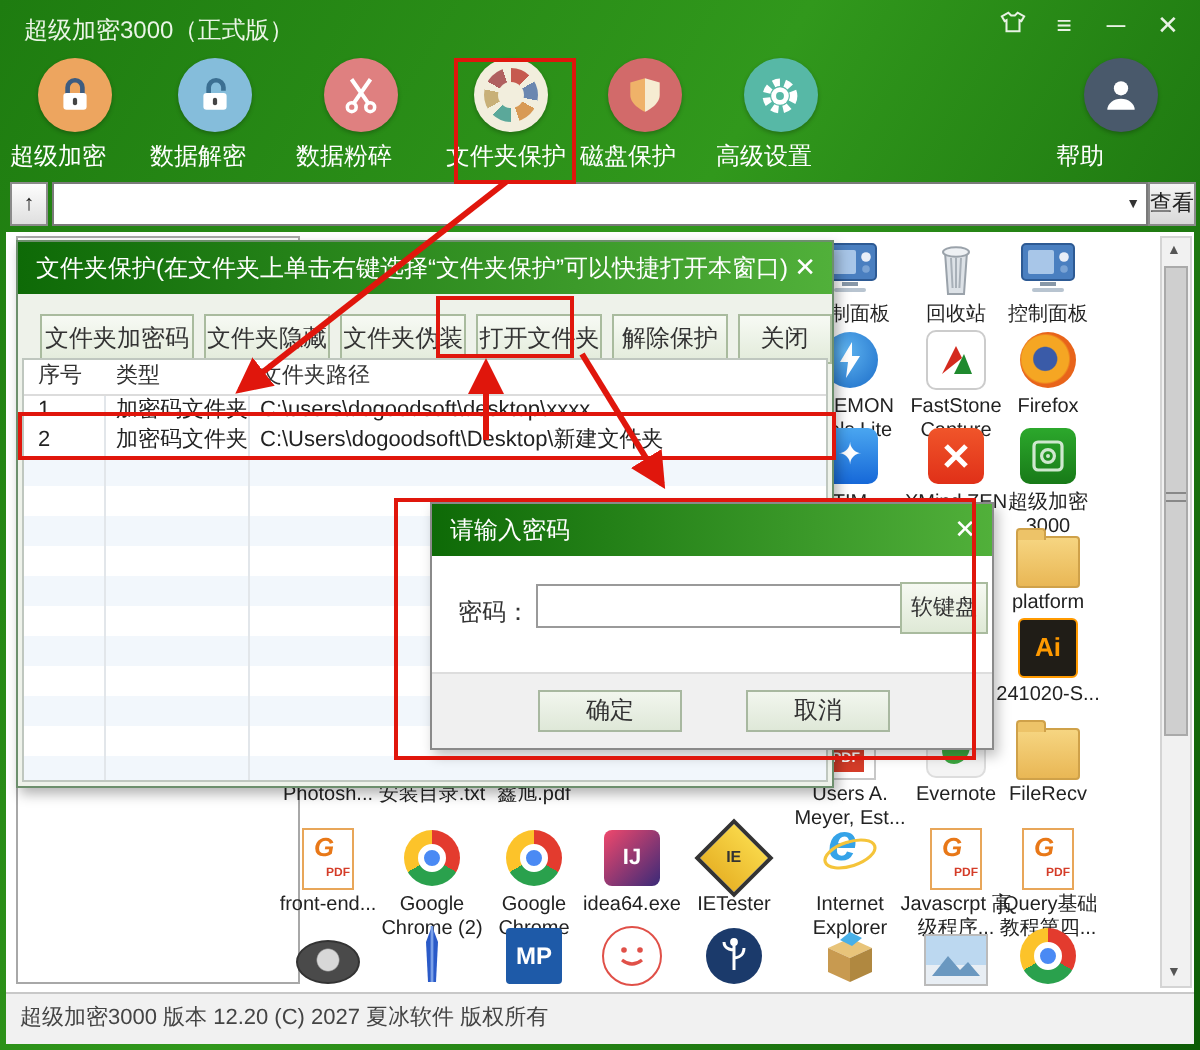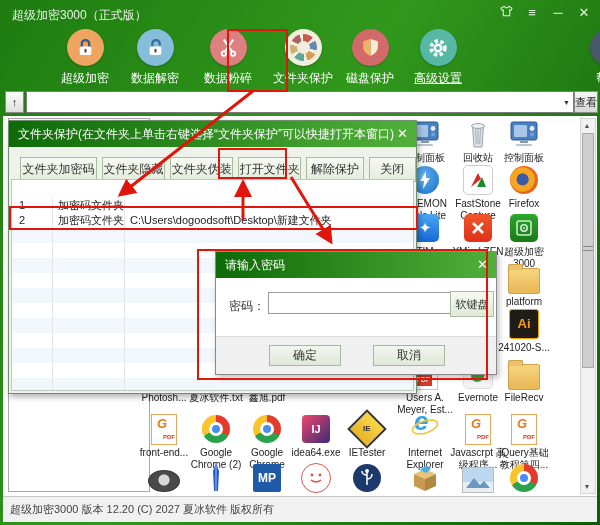--- a/index.html
+++ b/index.html
@@ -7,21 +7,21 @@
        font-family:"Liberation Sans","DejaVu Sans",sans-serif;background:#fff;}
   #window{position:absolute;inset:0;
        background:linear-gradient(120deg,#1e7c10,#31981c 45%,#0d5c06);}
   
   .titlebar{position:absolute;left:0;top:0;right:0;height:26px;color:#eaf5e6;font-size:12px;}
   .title-text{position:absolute;left:12px;top:7px;}
   .win-ctrls{position:absolute;right:8px;top:5px;display:flex;gap:10px;align-items:center;color:#e8f2e4;}
   .win-ctrls span{width:16px;text-align:center;cursor:default;font-size:13px;line-height:16px;}
   
   .toolbar{position:absolute;left:0;top:26px;right:0;height:62px;}
-  .tb-item{position:absolute;top:3px;width:64px;text-align:center;color:#fff;font-size:12px;margin-left:48px;}
+  .tb-item{position:absolute;top:3px;width:64px;text-align:left;color:#fff;font-size:12px;}
   .tb-circle{width:37px;height:37px;border-radius:50%;margin:0 auto 4px;display:flex;align-items:center;justify-content:center;box-shadow:0 1px 2px rgba(0,0,0,.25);}
   .wheel{width:27px;height:27px;border-radius:50%;position:relative;
     background:conic-gradient(#c65a4f 0 42deg,rgba(0,0,0,0) 42deg 60deg,#6b87b0 60deg 102deg,rgba(0,0,0,0) 102deg 120deg,#d89a55 120deg 162deg,rgba(0,0,0,0) 162deg 180deg,#5ba89a 180deg 222deg,rgba(0,0,0,0) 222deg 240deg,#c8b078 240deg 282deg,rgba(0,0,0,0) 282deg 300deg,#b06060 300deg 342deg,rgba(0,0,0,0) 342deg);}
   .wheel::after{content:"";position:absolute;inset:7px;border-radius:50%;background:#f2eedd;}
   
   .addressbar{position:absolute;left:0;top:88px;right:0;height:28px;}
   .up-btn{position:absolute;left:5px;top:3px;width:17px;height:20px;background:linear-gradient(#fdfdfd,#dfdfdf);border:1px solid #8a8a8a;font-size:11px;text-align:center;line-height:20px;color:#222;}
   .addr-combo{position:absolute;left:26px;top:3px;width:546px;height:20px;background:#fff;border:1px solid #7a7a7a;}
   .addr-caret{position:absolute;right:3px;top:7px;font-size:7px;color:#333;}
   .view-btn{position:absolute;right:2px;top:3px;width:22px;height:20px;background:linear-gradient(#f5f5f5,#d8d8d8);border:1px solid #8a8a8a;font-size:11px;text-align:center;line-height:20px;color:#222;}
@@ -115,21 +115,21 @@
         </div><span>数据粉碎</span></div>
       <div class="tb-item" style="left: 223px;"><div class="tb-circle" style="background:#f2eedd">
           <div class="wheel"></div>
         </div><span>文件夹保护</span></div>
       <div class="tb-item" style="left: 290px;"><div class="tb-circle" style="background:#d26a6a">
           <svg width="21" height="21" viewBox="0 0 20 20">
             <path d="M10 2 L17 4 V10 C17 15 10 18 10 18 Z" fill="#f6ecd2"></path>
             <path d="M10 2 L3 4 V10 C3 15 10 18 10 18 Z" fill="#efb269"></path>
           </svg>
         </div><span>磁盘保护</span></div>
-      <div class="tb-item" style="left: 358px; text-decoration: underline;"><div class="tb-circle" style="background:#57b8a6">
+      <div class="tb-item" style="left: 358px;"><div class="tb-circle" style="background:#57b8a6">
           <svg width="22" height="22" viewBox="0 0 20 20">
             <circle cx="10" cy="10" r="6.2" fill="none" stroke="#fff" stroke-width="3.4" stroke-dasharray="3 2.2"></circle>
             <circle cx="10" cy="10" r="4" fill="#fff"></circle>
             <circle cx="10" cy="10" r="1.8" fill="#57b8a6"></circle>
           </svg>
         </div><span>高级设置</span></div>
       <div class="tb-item" style="left: 528px;"><div class="tb-circle" style="background:#49596b">
           <svg width="21" height="21" viewBox="0 0 20 20" fill="#fff">
             <circle cx="10" cy="6.8" r="3.4"></circle>
             <path d="M3.5 17 a6.5 5.2 0 0 1 13 0 Z"></path>
@@ -280,21 +280,21 @@
           <div class="ilabel">Photosh...</div>
         </div>
         <div class="dicon" style="left: 185px; top: 242px;">
           <div class="ibox">
             <div class="page">
               <span style="position:absolute;left:4px;top:4px;right:4px;border-top:2px solid #b8c0c8;height:0"></span>
               <span style="position:absolute;left:4px;top:9px;right:4px;border-top:2px solid #b8c0c8"></span>
               <span style="position:absolute;left:4px;top:14px;right:8px;border-top:2px solid #b8c0c8"></span>
             </div>
           </div>
-          <div class="ilabel">夏冰软件.txt</div>
+          <div class="ilabel">安装目录.txt</div>
         </div>
         <div class="dicon" style="left: 236px; top: 242px;">
           <div class="ibox">
             <div class="page">
               <span style="position:absolute;left:1px;bottom:3px;background:#d43c28;color:#fff;font-size:7px;font-weight:bold;padding:0 2px">PDF</span>
             </div>
           </div>
           <div class="ilabel">鑫旭.pdf</div>
         </div>
         <div class="dicon" style="left: 394px; top: 242px;">
@@ -466,26 +466,32 @@
     </div>
     <div class="fd-btnrow" id="fd-btnrow">
         <div class="fd-btn" style="width: 76px;">文件夹加密码</div>
         <div class="fd-btn" style="width: 62px;">文件夹隐藏</div>
         <div class="fd-btn" style="width: 62px;">文件夹伪装</div>
         <div class="fd-btn" style="width: 62px;">打开文件夹</div>
         <div class="fd-btn" style="width: 56px;">解除保护</div>
         <div class="fd-btn" style="width: 46px;">关闭</div>
       </div>
     <div class="fd-table">
+      <div class="fd-thead" id="fd-thead">
+          <div class="c1">序号</div>
+          <div class="c2">类型</div>
+          <div class="c3">文件夹路径</div>
+        </div>
       <div class="fd-tbody" id="fd-tbody">
         <div class="col-line" style="left:40px"></div>
         <div class="col-line" style="left:112px"></div>
       <div class="fd-row">
             <div class="c1">1</div>
             <div class="c2">加密码文件夹</div>
+            <div class="c3">C:\users\dogoodsoft\desktop\xxxx</div>
           </div>
           <div class="fd-row">
             <div class="c1">2</div>
             <div class="c2">加密码文件夹</div>
             <div class="c3">C:\Users\dogoodsoft\Desktop\新建文件夹</div>
           </div>
         </div>
     </div>
   </div>
 

